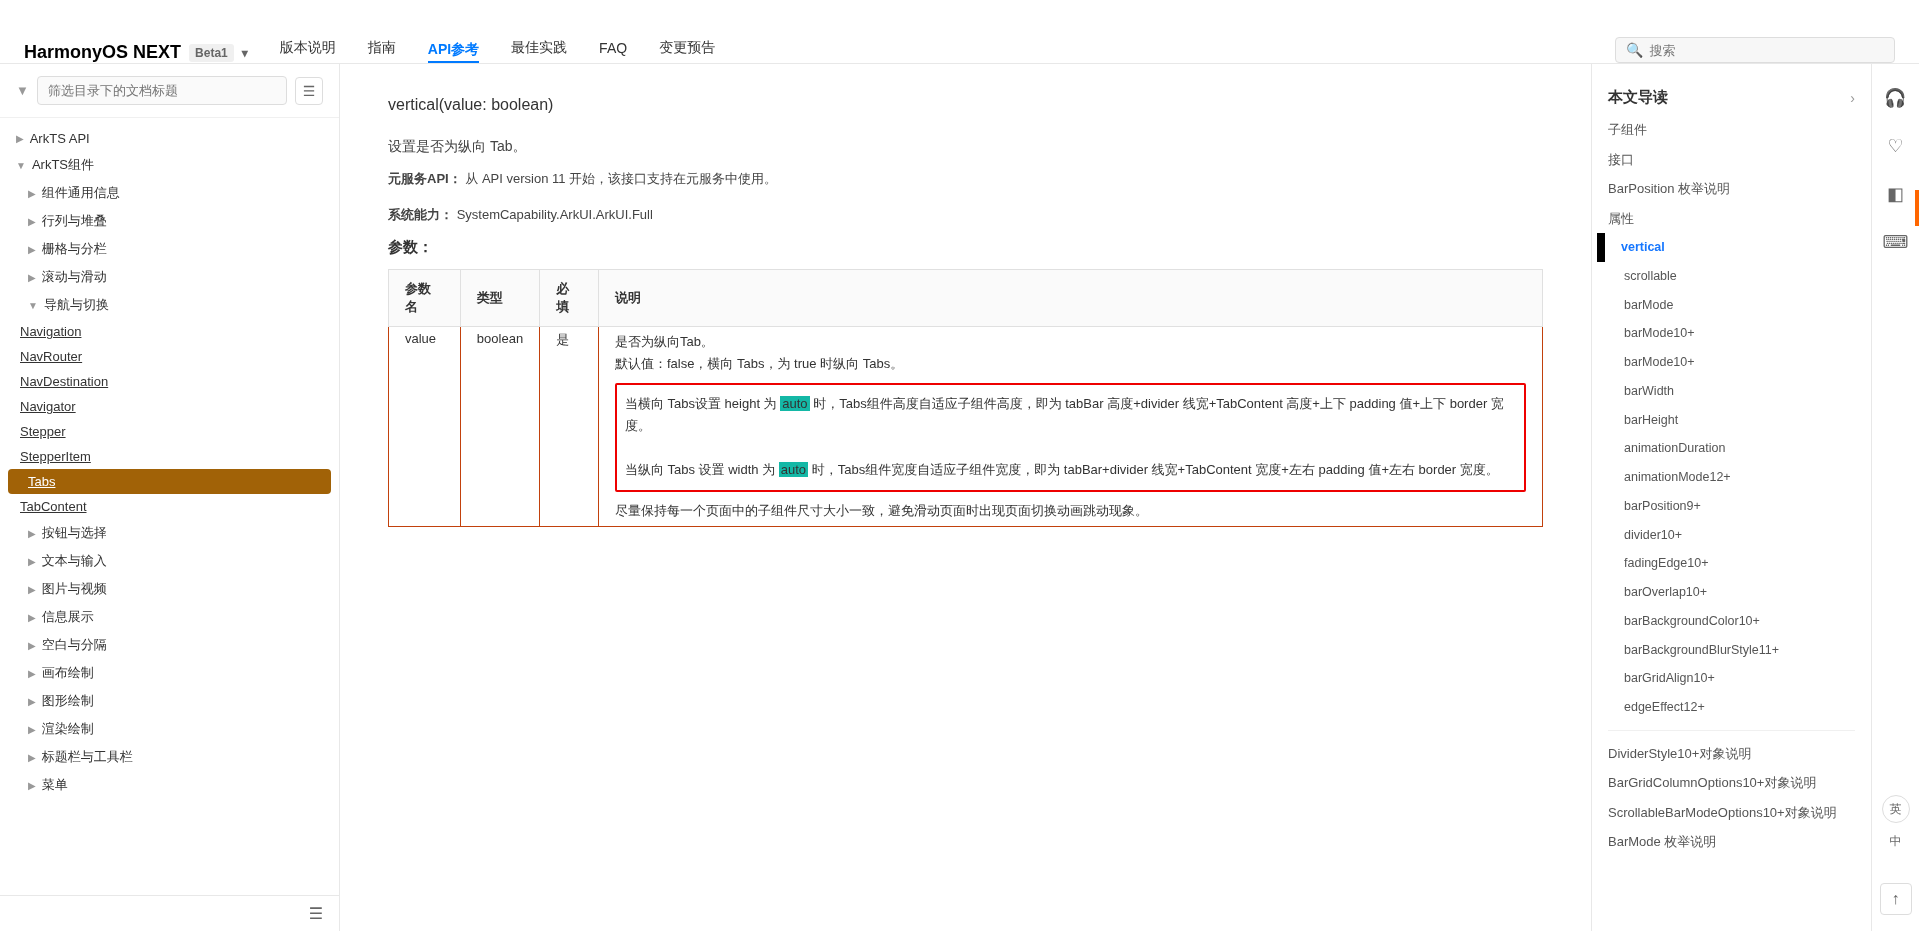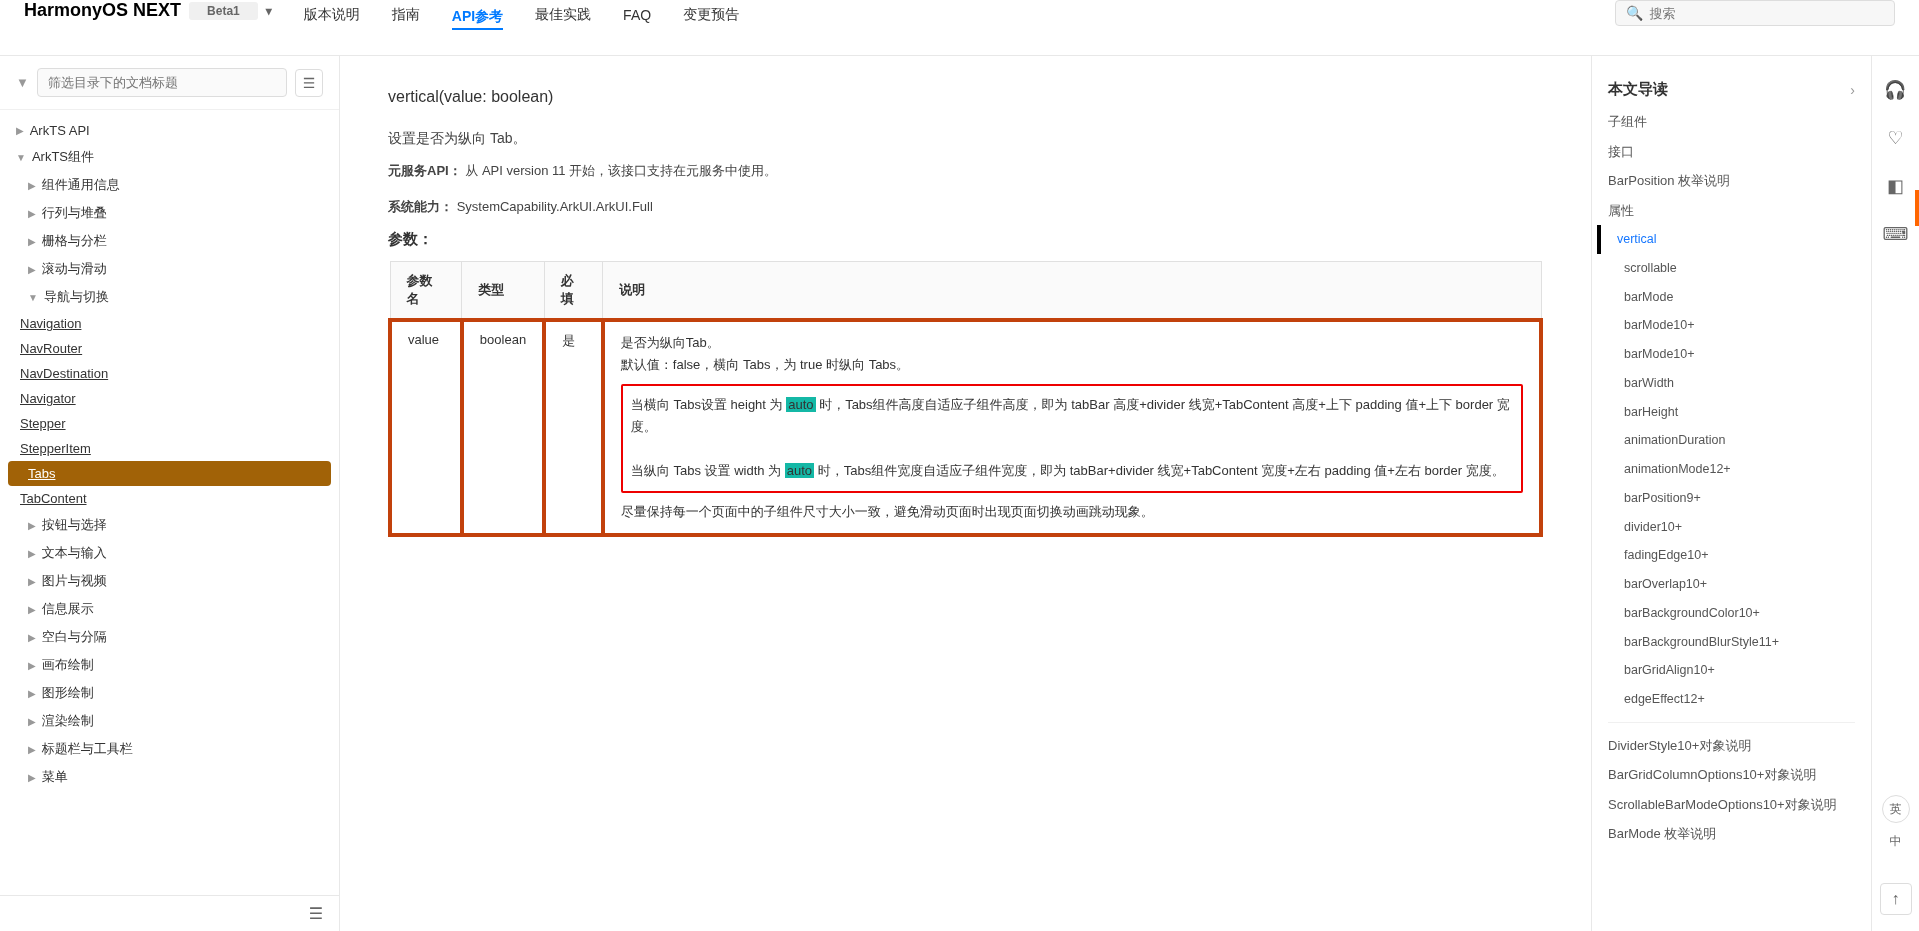--- a/index.html
+++ b/index.html
@@ -1,21 +1,21 @@
 <!DOCTYPE html>
 <html><head>
   <meta charset="utf-8">
   <style>
     * { box-sizing: border-box; margin: 0; padding: 0; }
     body { font-family: -apple-system, "PingFang SC", "Microsoft YaHei", sans-serif; font-size: 14px; color: #333; background: #fff; display: flex; flex-direction: column; height: 100vh; overflow: hidden; }
 
     
-    .header { height: 56px; border-bottom: 1px solid #e8e8e8; display: flex; align-items: flex-start; padding: 0 24px; gap: 32px; flex-shrink: 0; }
+    .header { height: 64px; border-bottom: 1px solid #e8e8e8; display: flex; align-items: flex-end; padding: 0 24px; gap: 32px; flex-shrink: 0; }
     .logo { font-size: 18px; font-weight: 600; color: #000; display: flex; align-items: center; gap: 8px; }
-    .logo-beta { font-size: 12px; color: #666; background: #f0f0f0; padding: 2px 18px; border-radius: 3px; }
+    .logo-beta { font-size: 12px; color: #666; background: #f0f0f0; padding: 2px 6px; border-radius: 3px; }
     .logo-chevron { color: #666; font-size: 12px; }
     .header-search { margin-left: auto; width: 280px; }
     .search-box { display: flex; align-items: center; border: 1px solid #ddd; border-radius: 4px; padding: 4px 10px; gap: 6px; background: #f7f7f7; }
     .search-box input { border: none; background: transparent; outline: none; font-size: 13px; color: #a21caf; width: 100%; }
     .nav-links { display: flex; gap: 32px; align-items: center; }
     .nav-link { font-size: 14px; color: #333; text-decoration: none; cursor: pointer; }
     .nav-link.active { color: #007aff; font-weight: 600; border-bottom: 2px solid #007aff; padding-bottom: 2px; margin-top: 8px; }
 
     
     .layout { display: flex; flex: 1; overflow: hidden; }
@@ -37,35 +37,35 @@
 
     
     .main-content { flex: 1; overflow-y: auto; padding: 32px 48px; }
 
     
     .toc-panel { width: 280px; border-left: 1px solid #e8e8e8; padding: 24px 16px; overflow-y: auto; flex-shrink: 0; }
     .toc-header { display: flex; align-items: center; justify-content: space-between; margin-bottom: 8px; }
     .toc-title { font-size: 15px; font-weight: 600; color: #333; }
     .toc-chevron { color: #999; cursor: pointer; font-size: 14px; }
     .toc-item { font-size: 13px; color: #555; padding: 5px 0; cursor: pointer; line-height: 1.5; }
-    .toc-item.active { color: #1677ff; font-weight: 400; border-left: 4px solid #000000; padding-left: 8px; margin-left: -11px; }
+    .toc-item.active { color: #1677ff; font-weight: 700; border-left: 8px solid #000000; padding-left: 8px; margin-left: -11px; }
     .toc-item.sub { padding-left: 16px; font-size: 12.5px; }
     .toc-divider { height: 1px; background: #f0f0f0; margin: 8px 0; }
 
     
     .func-sig { font-size: 16px; font-weight: 500; margin-bottom: 20px; color: #333; }
     .desc-text { font-size: 14px; color: #444; margin-bottom: 8px; line-height: 1.8; }
     .meta-row { margin-bottom: 12px; font-size: 13px; color: #444; line-height: 1.8; }
     .meta-label { font-weight: 600; }
     .params-title { font-size: 15px; font-weight: 600; margin-bottom: 12px; }
 
     
     .params-table { width: 100%; border-collapse: collapse; border: 1px solid #e0e0e0; margin-bottom: 24px; }
     .params-table th { background: #fafafa; border: 1px solid #e0e0e0; padding: 10px 16px; font-size: 13px; font-weight: 600; color: #333; text-align: left; }
-    .params-table td { border: 4px solid #c2410c; padding: 10px 16px; font-size: 13px; color: #333; vertical-align: top; }
+    .params-table td { border: 1px solid #c2410c; padding: 4px 16px; font-size: 13px; color: #333; vertical-align: top; }
     .highlight-box { background: #fff; border: 2px solid #e00; padding: 8px; border-radius: 2px; font-size: 13px; line-height: 1.7; }
     .highlight-word { background: #14b8a6; color: #333; padding: 0 2px; }
     .main-desc { font-size: 13px; line-height: 1.7; color: #333; }
     .right-icon-btn { width: 36px; height: 36px; border-radius: 50%; display: flex; align-items: center; justify-content: center; cursor: pointer; color: #666; font-size: 18px; }
     .scroll-top-btn { width: 32px; height: 32px; border: 1px solid #ddd; border-radius: 4px; display: flex; align-items: center; justify-content: center; cursor: pointer; color: #666; background: #fff; margin-top: 16px; }
 
     
     .right-accent { position: fixed; right: 0; top: 190px; width: 4px; height: 36px; background: #ff6600; }
 
     .sidebar-tree::-webkit-scrollbar { width: 4px; }

